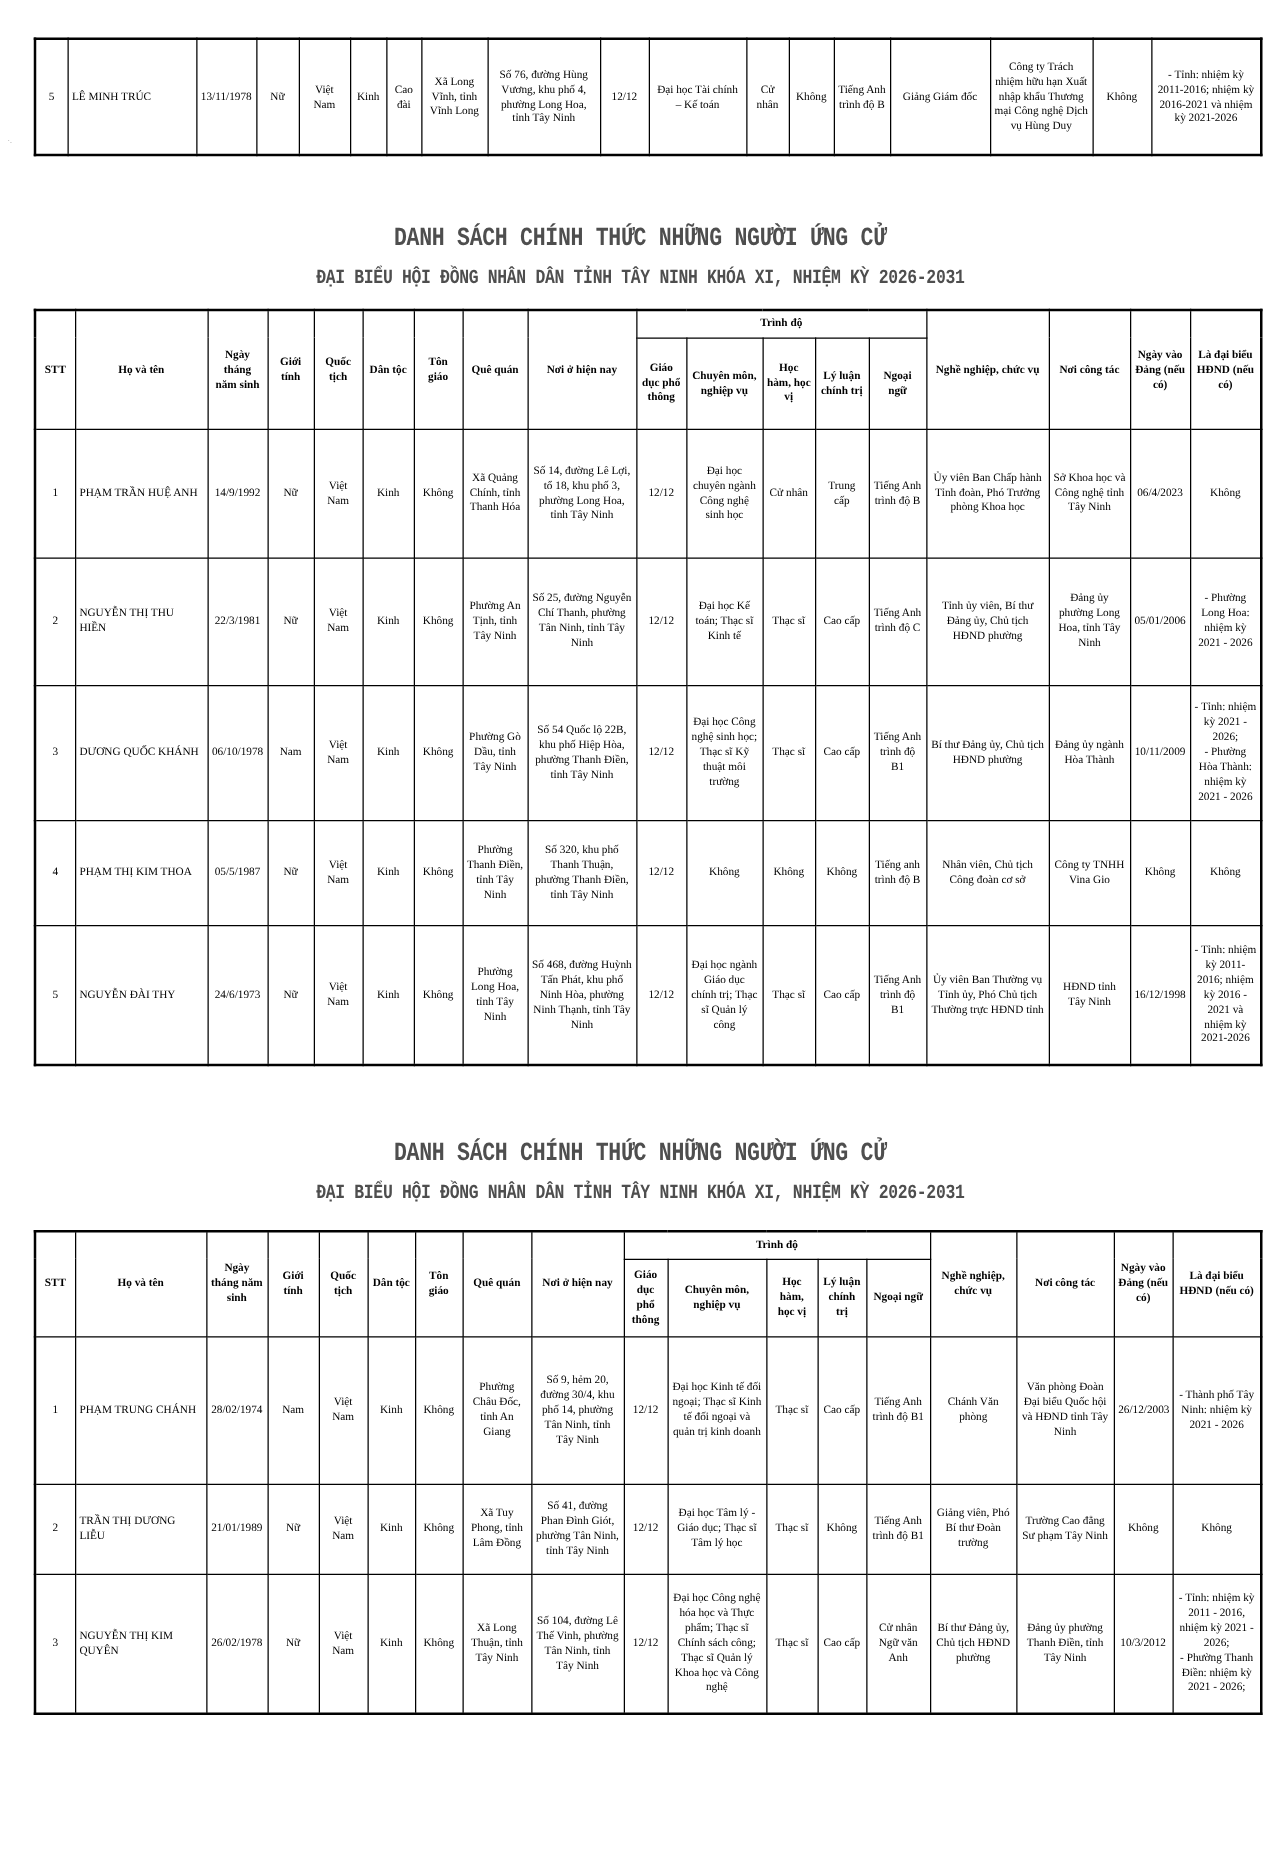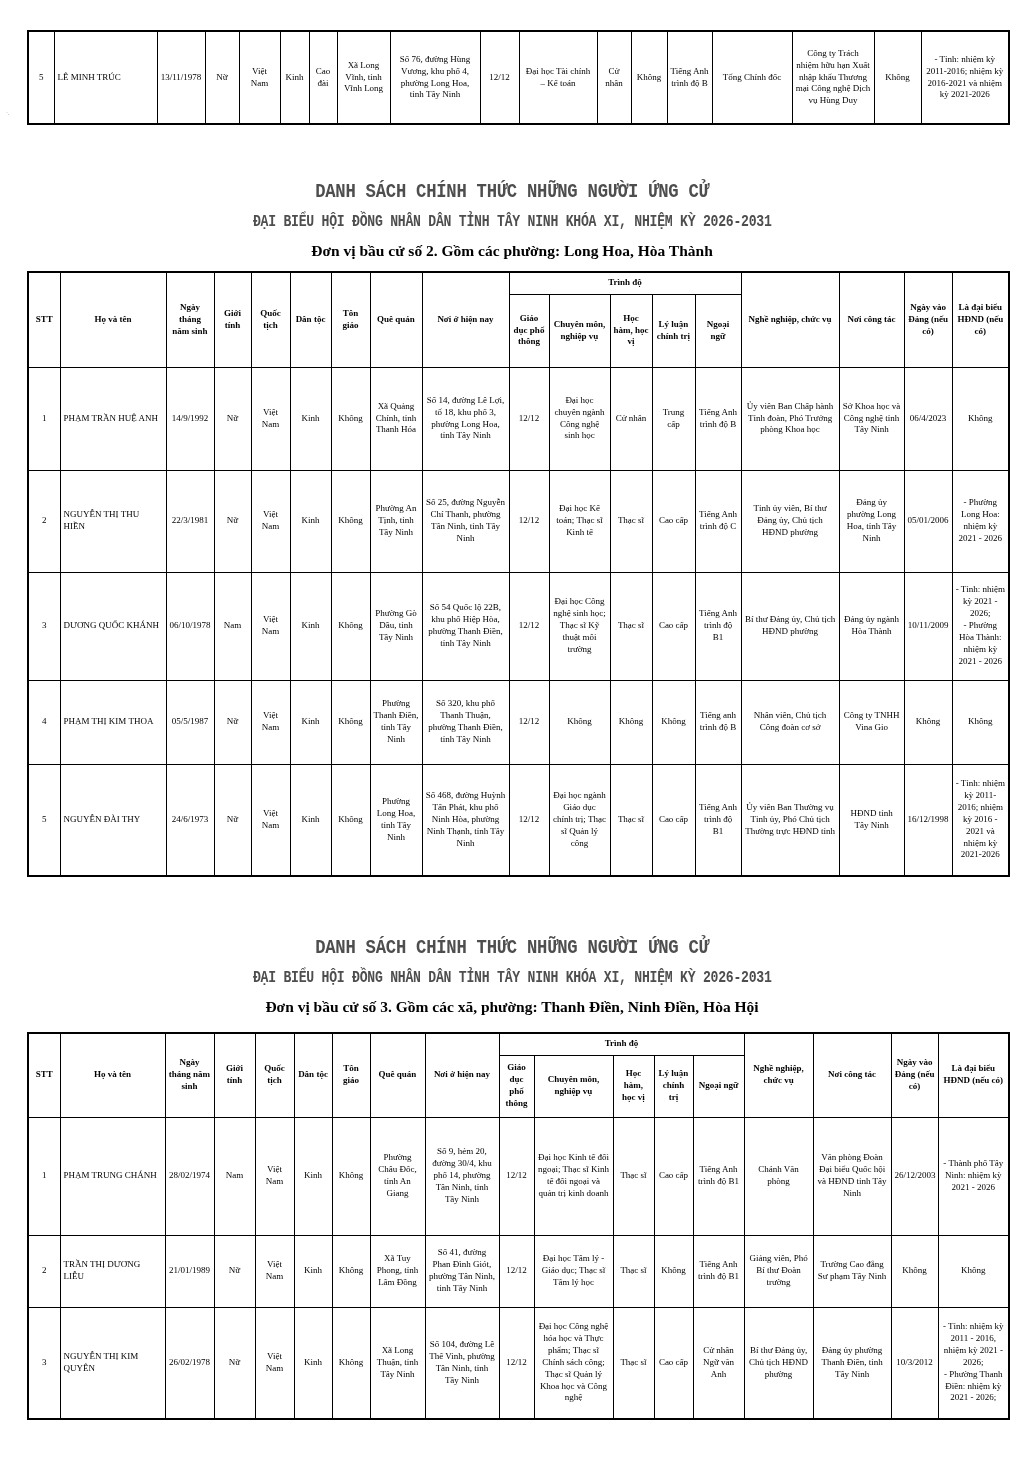--- a/index.html
+++ b/index.html
@@ -103,33 +103,32 @@
           <td>Việt Nam</td>
           <td>Kinh</td>
           <td>Cao đài</td>
           <td>Xã Long Vĩnh, tỉnh Vĩnh Long</td>
           <td>Số 76, đường Hùng Vương, khu phố 4, phường Long Hoa, tỉnh Tây Ninh</td>
           <td>12/12</td>
           <td>Đại học Tài chính – Kế toán</td>
           <td>Cử nhân</td>
           <td>Không</td>
           <td>Tiếng Anh trình độ B</td>
-          <td>Tổng Chính đốc</td>
+          <td>Giảng Giám đốc</td>
           <td>Công ty Trách nhiệm hữu hạn Xuất nhập khẩu Thương mại Công nghệ Dịch vụ Hùng Duy</td>
           <td>Không</td>
           <td>- Tỉnh: nhiệm kỳ 2011-2016; nhiệm kỳ 2016-2021 và nhiệm kỳ 2021-2026</td>
         </tr>
       </tbody>
     </table>
 
   <section>
     <div class="title-block first">
       <div class="big-title line1"><span class="cond">DANH SÁCH CHÍNH THỨC NHỮNG NGƯỜI ỨNG CỬ</span></div>
       <div class="big-title line2"><span class="cond">ĐẠI BIỂU HỘI ĐỒNG NHÂN DÂN TỈNH TÂY NINH KHÓA XI, NHIỆM KỲ 2026-2031</span></div>
-      <div class="subtitle">Đơn vị bầu cử số 2. Gồm các phường: Long Hoa, Hòa Thành</div>
     </div>
     <table id="t1" class="doc-table">
         <colgroup>
           <col style="width: 32px;">
           <col style="width: 106px;">
           <col style="width: 48px;">
           <col style="width: 37px;">
           <col style="width: 39px;">
           <col style="width: 41px;">
           <col style="width: 39px;">
@@ -273,21 +272,20 @@
             <td>- Tỉnh: nhiệm kỳ 2011-2016; nhiệm kỳ 2016 - 2021 và nhiệm kỳ 2021-2026</td>
           </tr>
         </tbody>
       </table>
   </section>
 
   <section>
     <div class="title-block second">
       <div class="big-title line1"><span class="cond">DANH SÁCH CHÍNH THỨC NHỮNG NGƯỜI ỨNG CỬ</span></div>
       <div class="big-title line2"><span class="cond">ĐẠI BIỂU HỘI ĐỒNG NHÂN DÂN TỈNH TÂY NINH KHÓA XI, NHIỆM KỲ 2026-2031</span></div>
-      <div class="subtitle">Đơn vị bầu cử số 3. Gồm các xã, phường: Thanh Điền, Ninh Điền, Hòa Hội</div>
     </div>
     <table id="t2" class="doc-table">
         <colgroup>
           <col style="width: 32px;">
           <col style="width: 105px;">
           <col style="width: 49px;">
           <col style="width: 41px;">
           <col style="width: 39px;">
           <col style="width: 38px;">
           <col style="width: 38px;">

